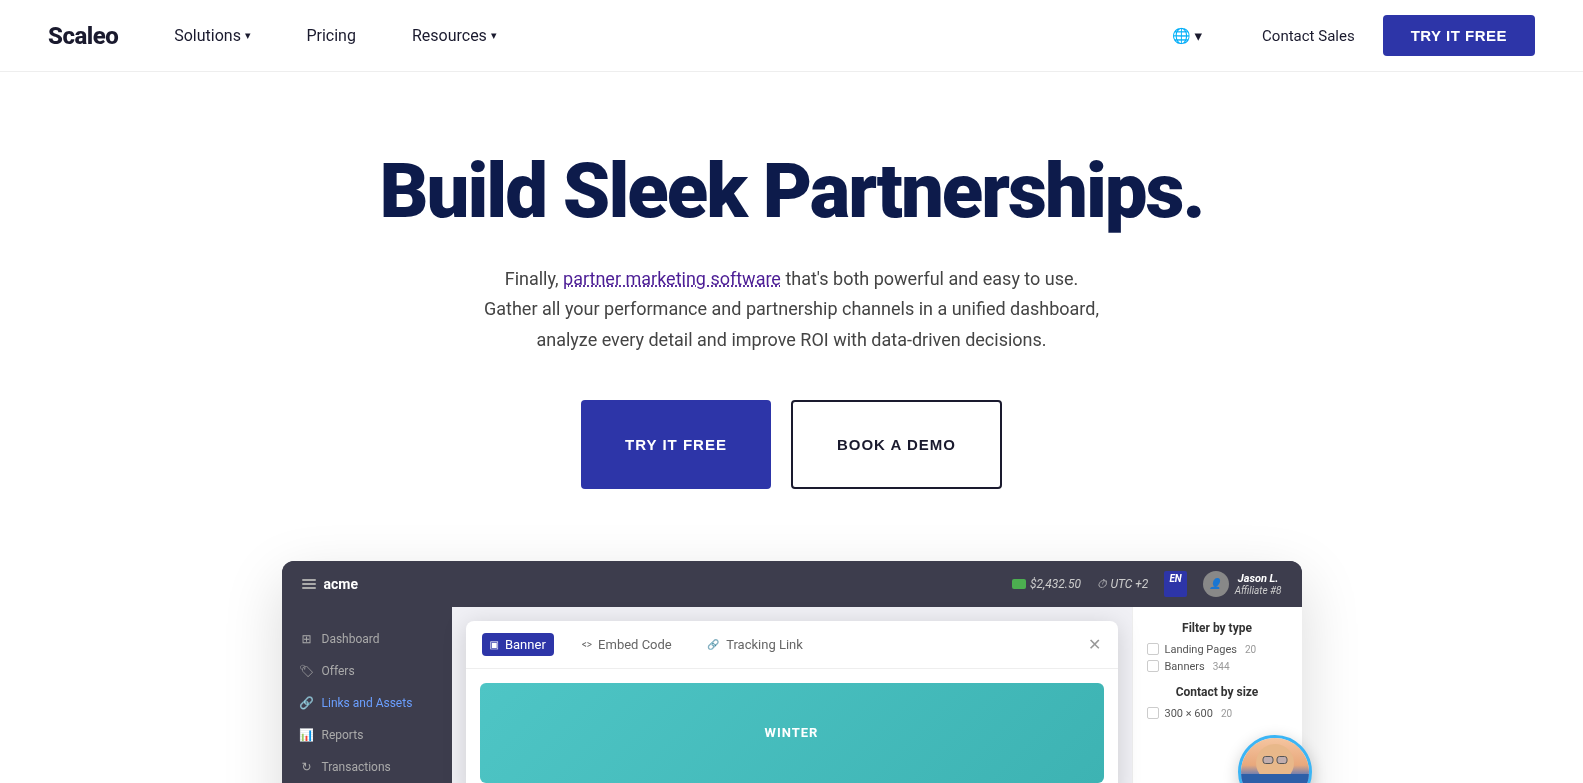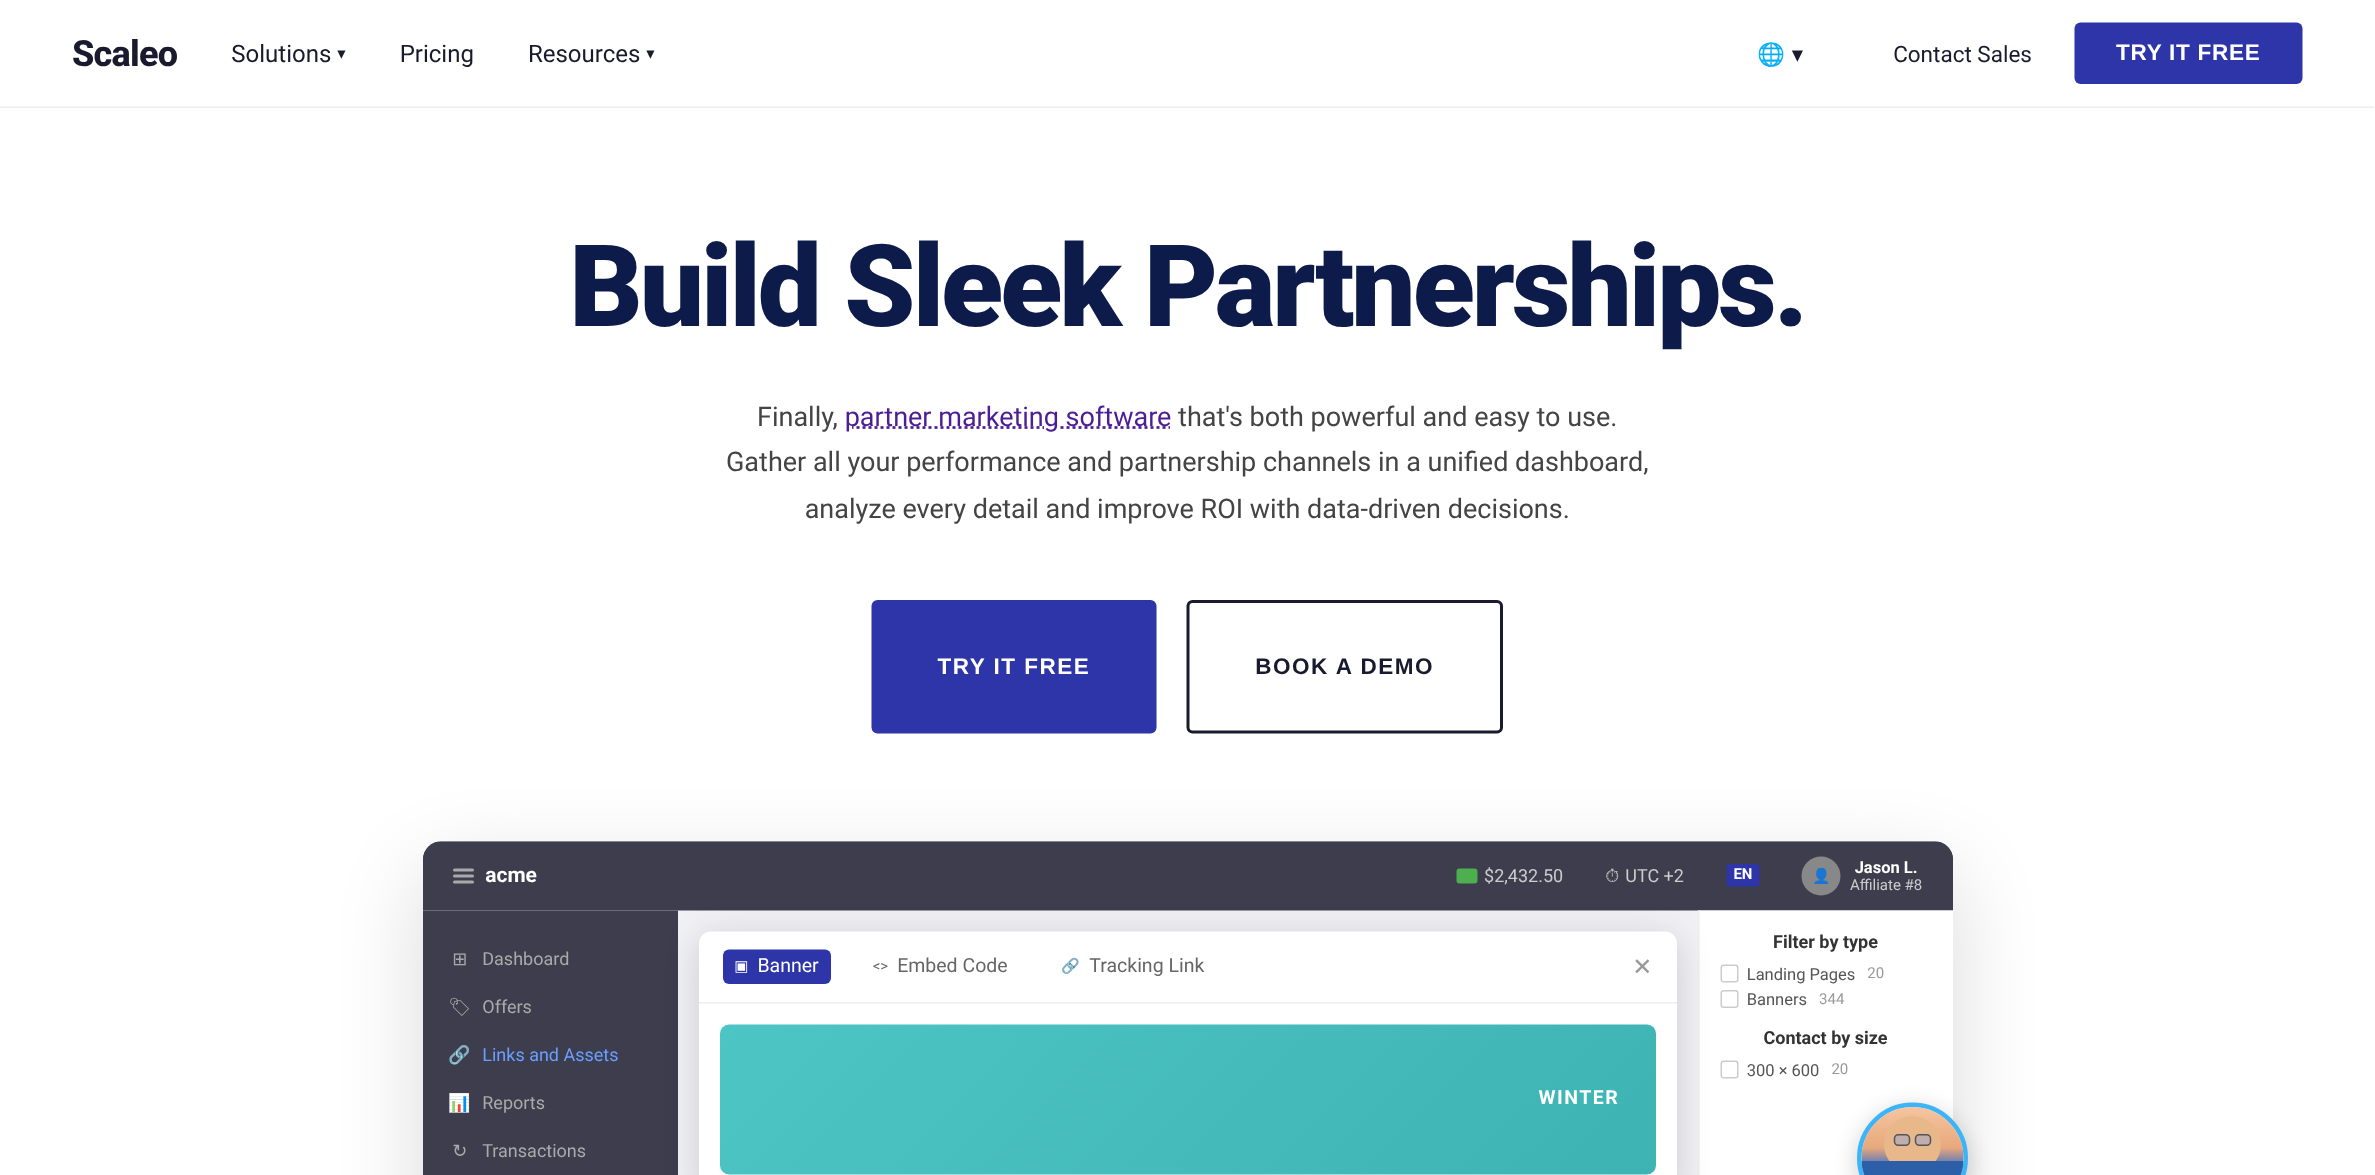--- a/index.html
+++ b/index.html
@@ -5,21 +5,21 @@
     * { margin: 0; padding: 0; box-sizing: border-box; }
     body { font-family: -apple-system, BlinkMacSystemFont, 'Segoe UI', Roboto, sans-serif; background: #fff; color: #1a1a2e; overflow-x: hidden; }
 
     
     nav {
       display: flex; align-items: center; justify-content: space-between;
       padding: 0 48px; height: 72px; border-bottom: 1px solid #eee;
       position: sticky; top: 0; background: #fff; z-index: 100;
     }
     .nav-logo { font-size: 24px; font-weight: 800; color: #1a1a2e; letter-spacing: -0.5px; }
-    .nav-left { display: flex; align-items: center; gap: 36px; }
+    .nav-left { display: flex; align-items: center; gap: 56px; }
     .nav-link { font-size: 16px; color: #1a1a2e; text-decoration: none; cursor: pointer; display: flex; align-items: center; gap: 4px; }
     .nav-link .chevron { font-size: 11px; }
     .nav-right { display: flex; align-items: center; gap: 28px; }
     .nav-lang { display: flex; align-items: center; gap: 4px; font-size: 15px; color: #1a1a2e; cursor: pointer; }
     .nav-contact { font-size: 15px; color: #1a1a2e; cursor: pointer; margin-left: 32px; }
     .btn-try-nav {
       background: #2d35a8; color: #fff; border: none; padding: 12px 28px;
       font-size: 15px; font-weight: 700; letter-spacing: 0.5px; cursor: pointer;
       border-radius: 4px;
     }
@@ -56,21 +56,21 @@
       background: #4a4a5a;
     }
 
     
     .db-topbar {
       background: #3d3d4d; display: flex; align-items: center; justify-content: space-between;
       padding: 10px 20px; font-size: 12px; color: #ccc;
     }
     .db-topbar-left { display: flex; align-items: center; gap: 8px; }
     .db-logo { font-weight: 700; color: #fff; font-size: 14px; }
-    .db-topbar-right { display: flex; align-items: center; gap: 28px; }
+    .db-topbar-right { display: flex; gap: 16px; font-style: italic; }
     .db-money { display: flex; align-items: center; gap: 4px; }
     .db-money-icon { width: 14px; height: 10px; background: #4caf50; border-radius: 2px; display: inline-block; }
     .db-utc { display: flex; align-items: center; gap: 4px; }
     .db-lang-badge {
       background: #2d35a8; color: #fff; font-size: 10px; font-weight: 700;
       padding: 2px 5px; border-radius: 2px;
     }
     .db-user { display: flex; align-items: center; gap: 6px; font-size: 11px; color: #ccc; }
     .db-avatar-small {
       width: 26px; height: 26px; border-radius: 50%; background: #888;
@@ -113,21 +113,21 @@
     }
     .db-modal-tab.active { background: #2d35a8; color: #fff; }
     .db-modal-tab-icon { font-size: 10px; }
     .db-modal-close {
       margin-left: auto; cursor: pointer; color: #999; font-size: 16px;
     }
     .db-modal-content { padding: 14px; }
     .db-banner-preview {
       background: linear-gradient(135deg, #4ec5c5 0%, #3db3b3 100%);
       border-radius: 6px; padding: 20px 24px; min-height: 100px;
-      display: flex; flex-direction: column; justify-content: center; text-align: right;
+      display: flex; flex-direction: column; justify-content: center;
     }
     .db-banner-winter { font-size: 13px; font-weight: 700; color: #fff; letter-spacing: 1px; }
     .db-banner-skincare { font-size: 18px; font-weight: 800; color: #fff; letter-spacing: 0.5px; }
 
     
     .db-filter-panel {
       width: 170px; background: #fff; padding: 14px; flex-shrink: 0;
       border-left: 1px solid #eee;
     }
     .db-filter-title { font-size: 12px; font-weight: 700; color: #333; margin-bottom: 8px; }

